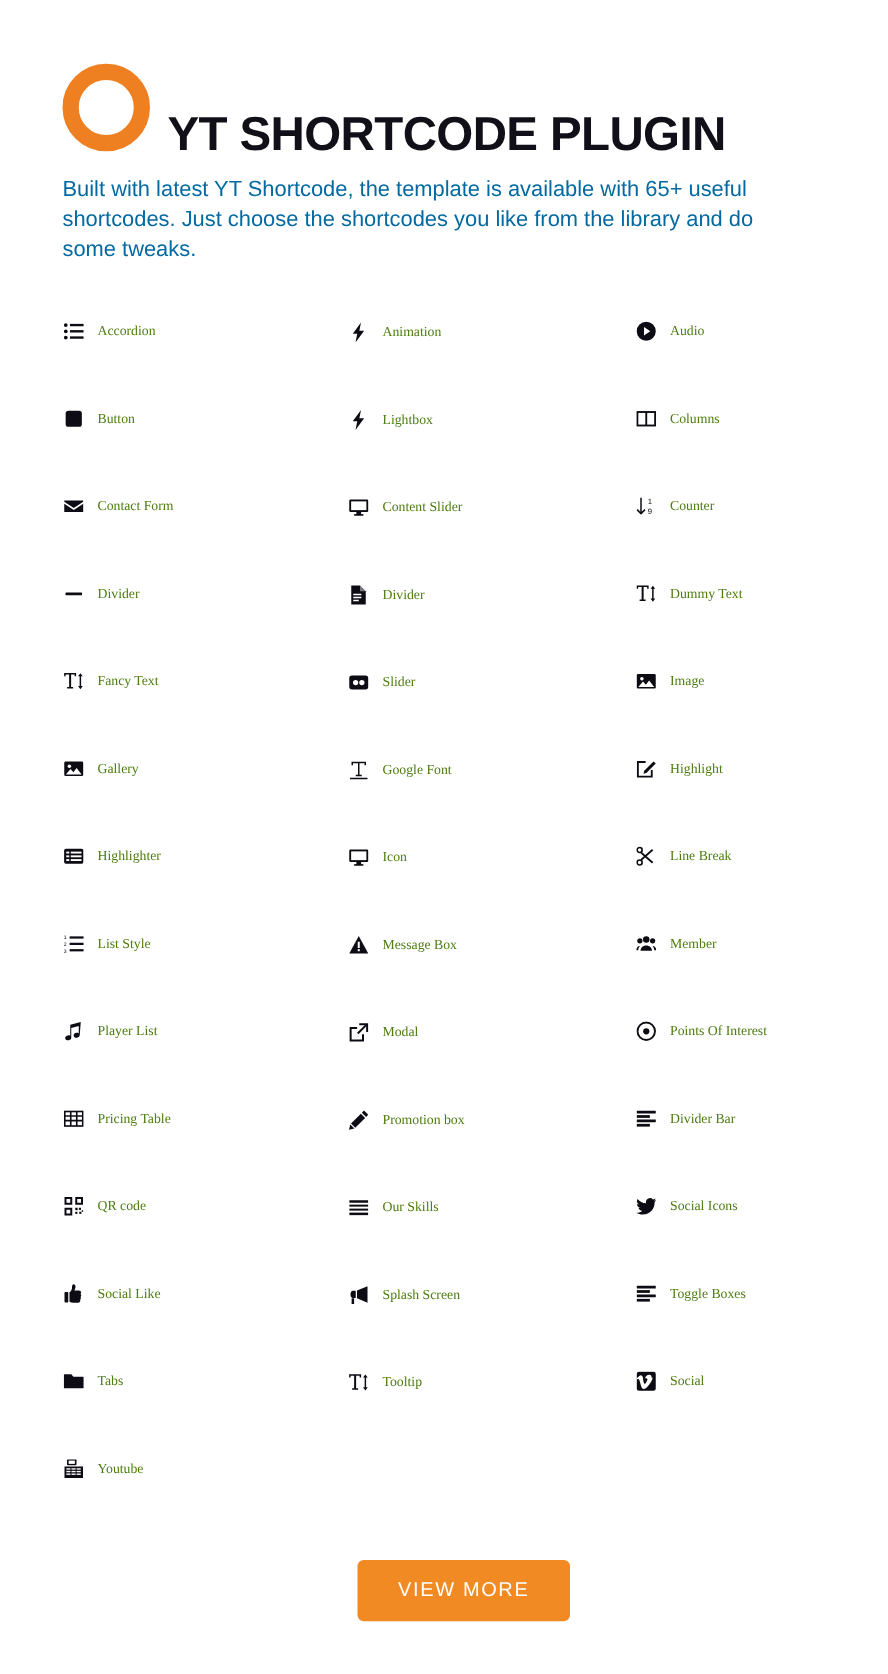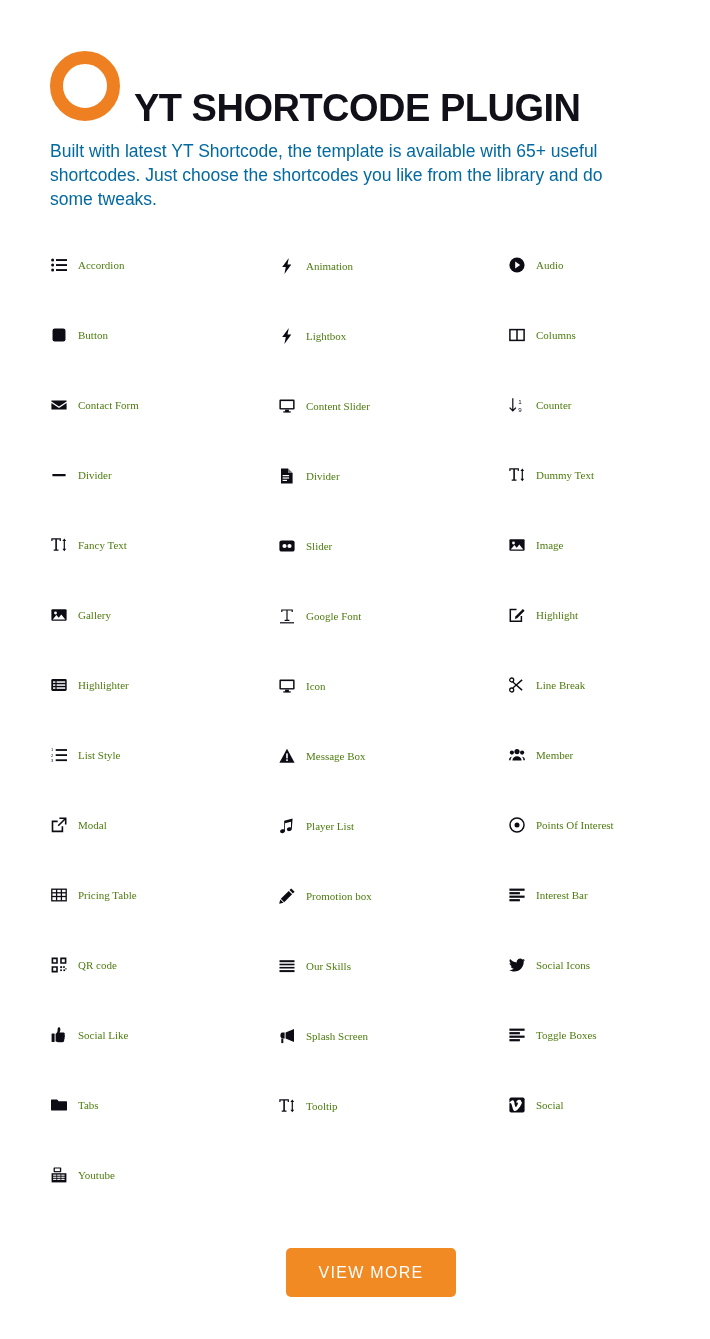--- a/index.html
+++ b/index.html
@@ -376,35 +376,35 @@
             <circle cx="13.1" cy="5.6" r="2.1"></circle>
             <path d="M3.4 13.6c0-2.6 2.1-4.3 4.6-4.3s4.6 1.7 4.6 4.3z"></path>
             <path d="M0 13.2c0-2 1.2-3.3 3-3.4-.9.9-1.4 2.1-1.4 3.4z"></path>
             <path d="M16 13.2c0-2-1.2-3.3-3-3.4.9.9 1.4 2.1 1.4 3.4z"></path>
           </svg>
         </span>
         <span class="lbl">Member</span>
       </div>
       <div class="item">
         <span class="ico">
+          <svg viewBox="0 0 16 16" width="16" height="16" fill="currentColor">
+            <path d="M13.6 0.6L5.2 2.7v8.9c-.5-.3-1.1-.4-1.8-.3-1.4.2-2.4 1.2-2.3 2.3.1 1.1 1.3 1.8 2.7 1.6 1.3-.2 2.2-1.1 2.2-2.1V5.3l6-1.5v5.7c-.5-.3-1.1-.4-1.8-.3-1.4.2-2.4 1.2-2.3 2.3.1 1.1 1.3 1.8 2.7 1.6 1.3-.2 2.2-1.1 2.2-2.1z"></path>
+          </svg>
+        </span>
+        <span class="lbl">Player List</span>
+      </div>
+      <div class="item">
+        <span class="ico">
           <svg viewBox="0 0 16 16" width="16" height="16" fill="none" stroke="currentColor" stroke-width="1.6">
             <path d="M11.4 9.3v5.1H1.5V4.4h5.2"></path>
             <path d="M9.2 1.3h5.5v5.5" stroke-linecap="square"></path>
             <line x1="14.3" y1="1.7" x2="7.2" y2="8.8"></line>
           </svg>
         </span>
         <span class="lbl">Modal</span>
-      </div>
-      <div class="item">
-        <span class="ico">
-          <svg viewBox="0 0 16 16" width="16" height="16" fill="currentColor">
-            <path d="M13.6 0.6L5.2 2.7v8.9c-.5-.3-1.1-.4-1.8-.3-1.4.2-2.4 1.2-2.3 2.3.1 1.1 1.3 1.8 2.7 1.6 1.3-.2 2.2-1.1 2.2-2.1V5.3l6-1.5v5.7c-.5-.3-1.1-.4-1.8-.3-1.4.2-2.4 1.2-2.3 2.3.1 1.1 1.3 1.8 2.7 1.6 1.3-.2 2.2-1.1 2.2-2.1z"></path>
-          </svg>
-        </span>
-        <span class="lbl">Player List</span>
       </div>
       <div class="item">
         <span class="ico">
           <svg viewBox="0 0 16 16" width="16" height="16" fill="none" stroke="currentColor" stroke-width="1.5">
             <circle cx="8" cy="8" r="7"></circle>
             <circle cx="8" cy="8" r="2.5" fill="currentColor" stroke="none"></circle>
           </svg>
         </span>
         <span class="lbl">Points Of Interest</span>
       </div>
@@ -432,21 +432,21 @@
       </div>
       <div class="item">
         <span class="ico">
           <svg viewBox="0 0 16 16" width="16" height="16" fill="currentColor">
             <rect x="0.4" y="1.6" width="15.2" height="2.2"></rect>
             <rect x="0.4" y="5.1" width="10.5" height="2.2"></rect>
             <rect x="0.4" y="8.6" width="15.2" height="2.2"></rect>
             <rect x="0.4" y="12.1" width="10.5" height="2.2"></rect>
           </svg>
         </span>
-        <span class="lbl">Interest Bar</span>
+        <span class="lbl">Divider Bar</span>
       </div>
       <div class="item">
         <span class="ico">
           <svg viewBox="0 0 16 16" width="16" height="16" fill="currentColor">
             <path d="M0.6 0.6h6.2v6.2H0.6zm1.6 1.6v3h3v-3z"></path>
             <path d="M9.2 0.6h6.2v6.2H9.2zm1.6 1.6v3h3v-3z"></path>
             <path d="M0.6 9.2h6.2v6.2H0.6zm1.6 1.6v3h3v-3z"></path>
             <rect x="9.2" y="9.2" width="1.9" height="1.9"></rect>
             <rect x="12.1" y="9.2" width="1.7" height="1.7"></rect>
             <rect x="9.2" y="12.4" width="1.7" height="1.7"></rect>

